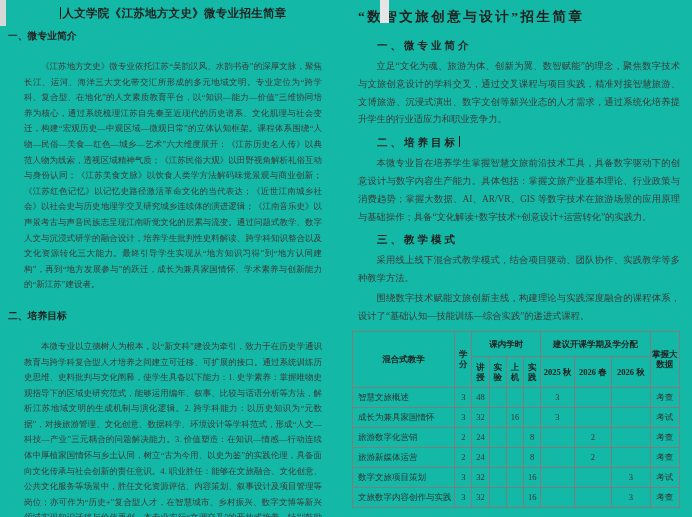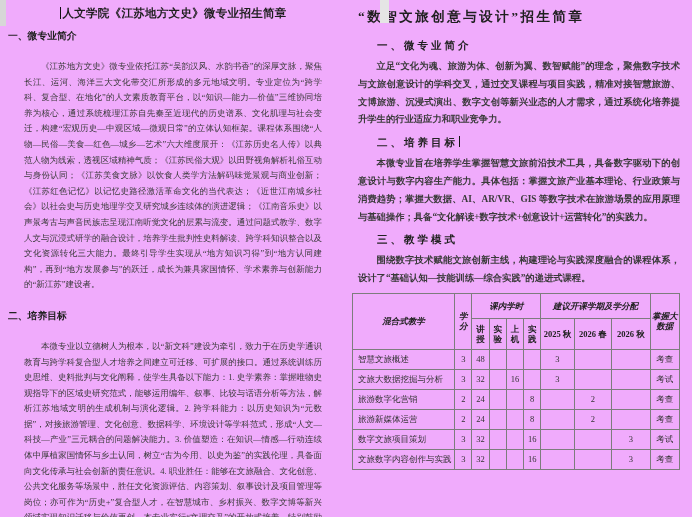--- a/index.html
+++ b/index.html
@@ -3,48 +3,48 @@
 <meta charset="utf-8">
 <style>
   html,body{margin:0;padding:0;}
   body{
     width:692px;height:517px;position:relative;overflow:hidden;
     background:#ffffff;
     font-family:"Liberation Serif","DejaVu Serif",serif;
     color:#3c3c3c;
   }
   .pages{display:flex;width:692px;height:517px;}
-  .page{width:346px;height:517px;box-sizing:border-box;background:#f0abfc;position:relative;overflow:hidden;}
+  .page{width:346px;height:517px;box-sizing:border-box;background:#14b8a6;position:relative;overflow:hidden;}
 
   
   .corner-shade{position:absolute;left:0;top:0;width:6px;height:26px;background:#d7d7d7;}
   .gap-shade{position:absolute;left:380px;top:0;width:9px;height:23px;background:#e5e5e5;}
 
   
   .page.left{padding:3px 8px 0 8px;}
   .left .doc-title{font-size:11.5px;font-weight:bold;color:#1f1f1f;text-align:center;margin:3px 0 8px 0;letter-spacing:.3px;}
   .left h3{font-size:9.8px;font-weight:bold;color:#222;margin:2px 0 2px 0;line-height:14px;}
   .left p{font-size:8.5px;line-height:15.6px;margin:16px;text-align:justify;text-indent:2em;color:#3a3a3a;}
 
   
   .page.right{padding:4px 12px 0 12px;}
   .right .doc-title{font-size:13.5px;font-weight:bold;color:#1f1f1f;letter-spacing:2.5px;margin:4px 0 12px 0;}
   .right h3{font-size:10.5px;font-weight:bold;color:#222;margin:6px 0 4px 0;padding-left:1.8em;letter-spacing:3px;line-height:16px;}
-  .right p{font-size:9.3px;line-height:17.8px;margin:0 0 2px 0;text-align:justify;text-indent:2em;color:#3a3a3a;font-weight:bold;}
+  .right p{font-size:9.3px;line-height:17.8px;margin:0 0 2px 0;text-align:justify;text-indent:2em;color:#3a3a3a;}
 
   .caret{display:inline-block;width:1px;height:12px;background:#111;vertical-align:-2px;margin:0 1px;}
   .right .caret{height:11px;vertical-align:-1px;}
 
   
   table.course{border-collapse:collapse;table-layout:fixed;margin:5px 0 0 -6px;width:328px;}
   table.course td{border:1px solid #7d7d7d;font-size:8.5px;line-height:10px;text-align:center;vertical-align:middle;padding:1px 0;color:#333;}
   table.course td.hdr{font-weight:bold;color:#222;}
   table.course td.cname{text-align:left;padding-left:5px;margin-top:35px;}
   table.course tr.data-row td{height:17px;}
-  table.course tr.hrow1 td{height:22px;font-style:italic;}
+  table.course tr.hrow1 td{height:22px;}
   table.course tr.hrow2 td{height:28px;}
   .w-course{width:101px;}.w-narrow{width:17px;}.w-sem1{width:33px;}.w-sem2{width:37px;}.w-sem3{width:38px;}.w-assess{width:29px;}
 </style>
 </head>
 <body>
 
 <div class="pages">
 
   <div class="page left">
     <div class="doc-title"><span class="caret"></span><span>人文学院《江苏地方文史》微专业招生简章</span></div>
@@ -61,20 +61,21 @@
   <div class="page right">
     <div class="doc-title">“数智文旅创意与设计”招生简章</div>
 
     <h3>一、微专业简介</h3>
     <p>立足“文化为魂、旅游为体、创新为翼、数智赋能”的理念，聚焦数字技术与文旅创意设计的学科交叉，通过交叉课程与项目实践，精准对接智慧旅游、文博旅游、沉浸式演出、数字文创等新兴业态的人才需求，通过系统化培养提升学生的行业适应力和职业竞争力。</p>
 
     <h3><span>二、培养目标</span><span class="caret"></span></h3>
     <p>本微专业旨在培养学生掌握智慧文旅前沿技术工具，具备数字驱动下的创意设计与数字内容生产能力。具体包括：掌握文旅产业基本理论、行业政策与消费趋势；掌握大数据、AI、AR/VR、GIS 等数字技术在旅游场景的应用原理与基础操作；具备“文化解读+数字技术+创意设计+运营转化”的实践力。</p>
 
     <h3>三、教学模式</h3>
+    <p>采用线上线下混合式教学模式，结合项目驱动、团队协作、实践教学等多种教学方法。</p>
 
     <p>围绕数字技术赋能文旅创新主线，构建理论与实践深度融合的课程体系，设计了“基础认知—技能训练—综合实践”的递进式课程。</p>
 
     <table class="course">
       <colgroup>
         <col class="w-course">
           <col class="w-narrow">
           <col class="w-narrow">
           <col class="w-narrow">
           <col class="w-narrow">
@@ -108,21 +109,21 @@
         <td>48</td>
         <td></td>
         <td></td>
         <td></td>
         <td>3</td>
         <td></td>
         <td></td>
         <td>考查</td>
       </tr>
       <tr class="data-row">
-        <td class="cname">文旅大数据挖掘与分析</td>
+        <td class="cname">成长为兼具家国情怀</td>
         <td>3</td>
         <td>32</td>
         <td></td>
         <td>16</td>
         <td></td>
         <td>3</td>
         <td></td>
         <td></td>
         <td>考试</td>
       </tr>

